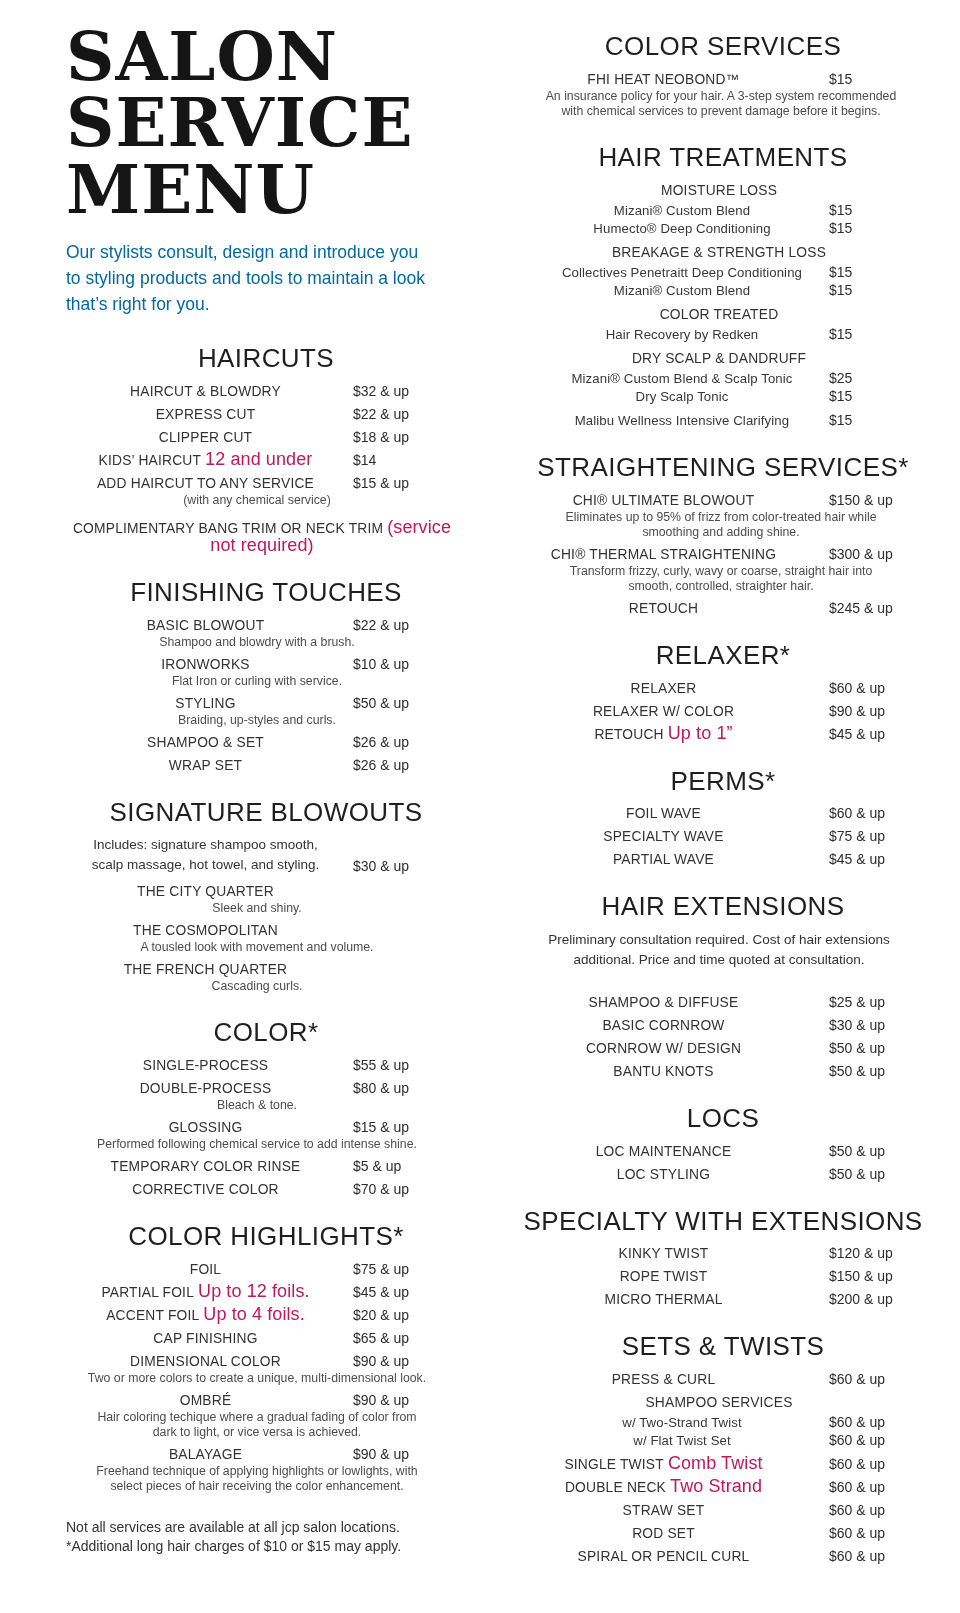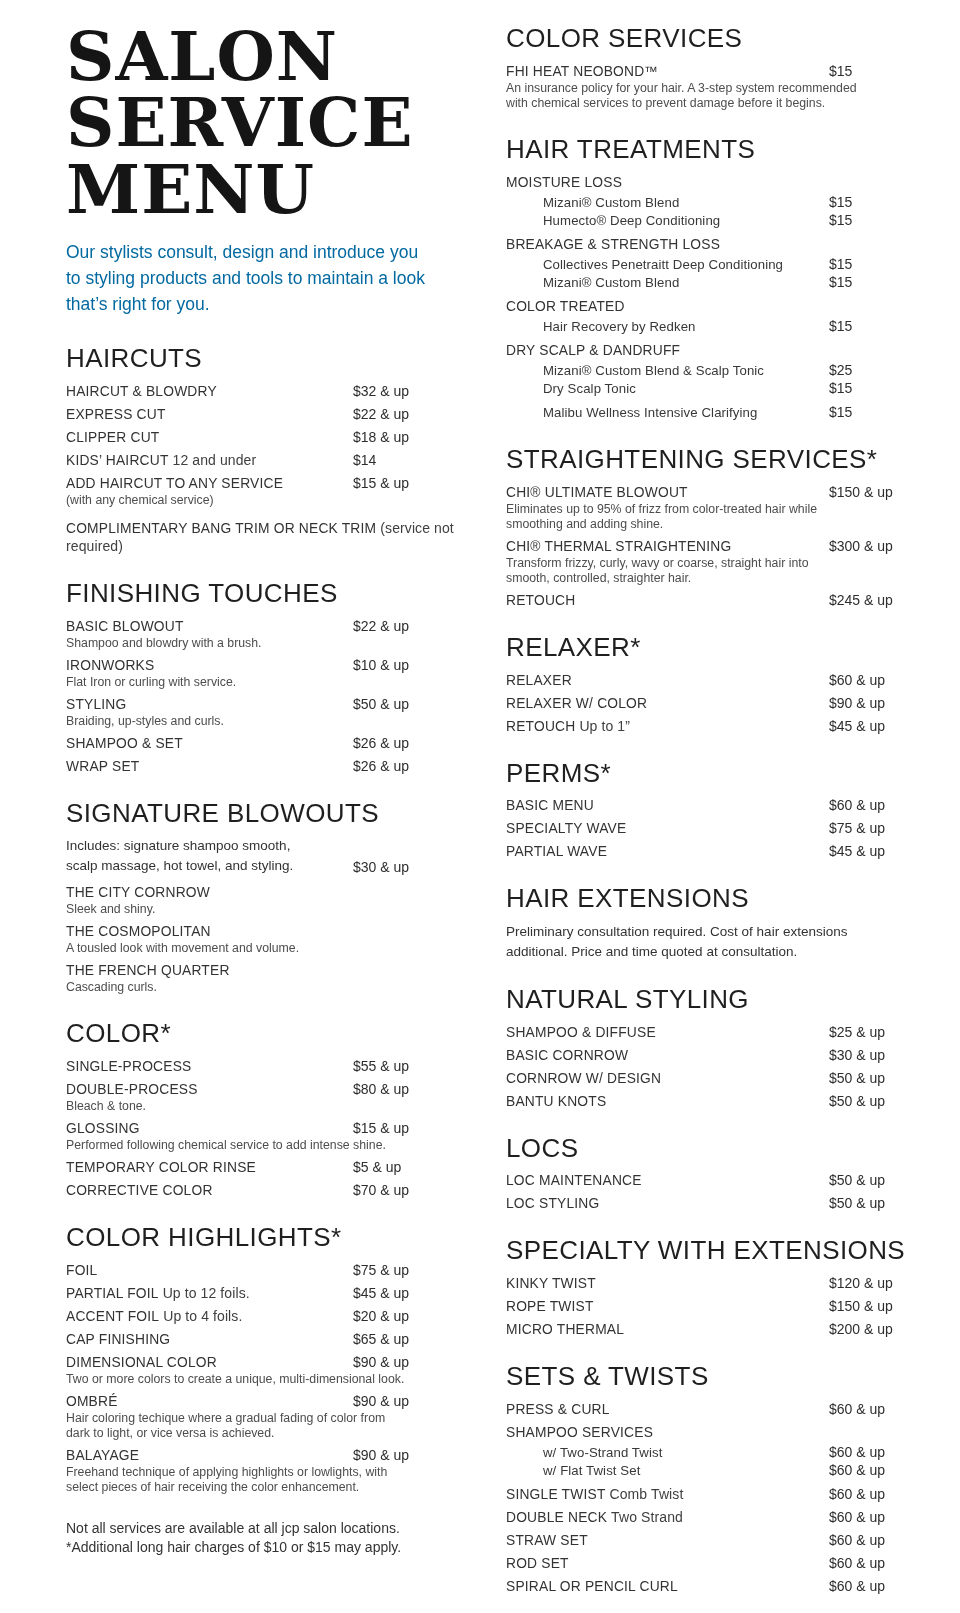--- a/index.html
+++ b/index.html
@@ -33,21 +33,21 @@
   }
   .page-intro {
     font-size: 17.5px;
     line-height: 1.5;
     color: #0369a1;
     white-space: pre-line;
     width: 430px;
     margin: 0 0 26px 0;
   }
 
-  section.menu-section { margin: 4px 0 24px 0; }
+  section.menu-section { margin: 12px 0 24px 0; text-align: center; }
   h2.section-title {
     font-size: 26px;
     font-weight: 300;
     letter-spacing: 0.4px;
     color: #1f1f1f;
     margin: 0 0 8px 0;
     line-height: 1.15;
     white-space: nowrap;
   }
 
@@ -66,22 +66,22 @@
   .menu-item { margin: 0 0 5px 0; }
   .row { display: flex; align-items: baseline; line-height: 17px; }
   .name-cell { flex: 0 0 var(--tab); padding-right: 8px; box-sizing: border-box; }
   .row.full .name-cell { flex: 1 1 auto; }
   .item-name {
     font-size: 13.8px;
     letter-spacing: 0.2px;
     color: #333333;
   }
   .item-qualifier {
-    font-size: 14px;
-    color: #404040;
+    font-size: 18px;
+    color: #be185d;
     margin-left: 4px;
     letter-spacing: 0.1px;
   }
   .item-price {
     font-size: 14px;
     color: #2e2e2e;
     white-space: nowrap;
     flex: 0 0 auto;
   }
   .item-desc {
@@ -206,21 +206,21 @@
         </section>
         <section class="menu-section">
           <h2 class="section-title">SIGNATURE BLOWOUTS</h2>
           <div class="section-intro">
             <span class="section-intro-text">Includes: signature shampoo smooth,
 scalp massage, hot towel, and styling.</span>
             <span class="item-price">$30 &amp; up</span>
           </div>
           <div class="menu-item">
             <div class="row">
-              <span class="name-cell"><span class="item-name">THE CITY CORNROW</span></span>
+              <span class="name-cell"><span class="item-name">THE CITY QUARTER</span></span>
             </div>
             <div class="item-desc">Sleek and shiny.</div>
           </div>
           <div class="menu-item">
             <div class="row">
               <span class="name-cell"><span class="item-name">THE COSMOPOLITAN</span></span>
             </div>
             <div class="item-desc">A tousled look with movement and volume.</div>
           </div>
           <div class="menu-item">
@@ -437,21 +437,21 @@
             <div class="row">
               <span class="name-cell"><span class="item-name">RETOUCH</span><span class="item-qualifier">Up to 1”</span></span>
               <span class="item-price">$45 &amp; up</span>
             </div>
           </div>
         </section>
         <section class="menu-section">
           <h2 class="section-title">PERMS*</h2>
           <div class="menu-item">
             <div class="row">
-              <span class="name-cell"><span class="item-name">BASIC MENU</span></span>
+              <span class="name-cell"><span class="item-name">FOIL WAVE</span></span>
               <span class="item-price">$60 &amp; up</span>
             </div>
           </div>
           <div class="menu-item">
             <div class="row">
               <span class="name-cell"><span class="item-name">SPECIALTY WAVE</span></span>
               <span class="item-price">$75 &amp; up</span>
             </div>
           </div>
           <div class="menu-item">
@@ -462,21 +462,20 @@
           </div>
         </section>
         <section class="menu-section">
           <h2 class="section-title">HAIR EXTENSIONS</h2>
           <div class="section-intro no-price">
             <span class="section-intro-text">Preliminary consultation required. Cost of hair extensions
 additional. Price and time quoted at consultation.</span>
           </div>
         </section>
         <section class="menu-section">
-          <h2 class="section-title">NATURAL STYLING</h2>
           <div class="menu-item">
             <div class="row">
               <span class="name-cell"><span class="item-name">SHAMPOO &amp; DIFFUSE</span></span>
               <span class="item-price">$25 &amp; up</span>
             </div>
           </div>
           <div class="menu-item">
             <div class="row">
               <span class="name-cell"><span class="item-name">BASIC CORNROW</span></span>
               <span class="item-price">$30 &amp; up</span>

